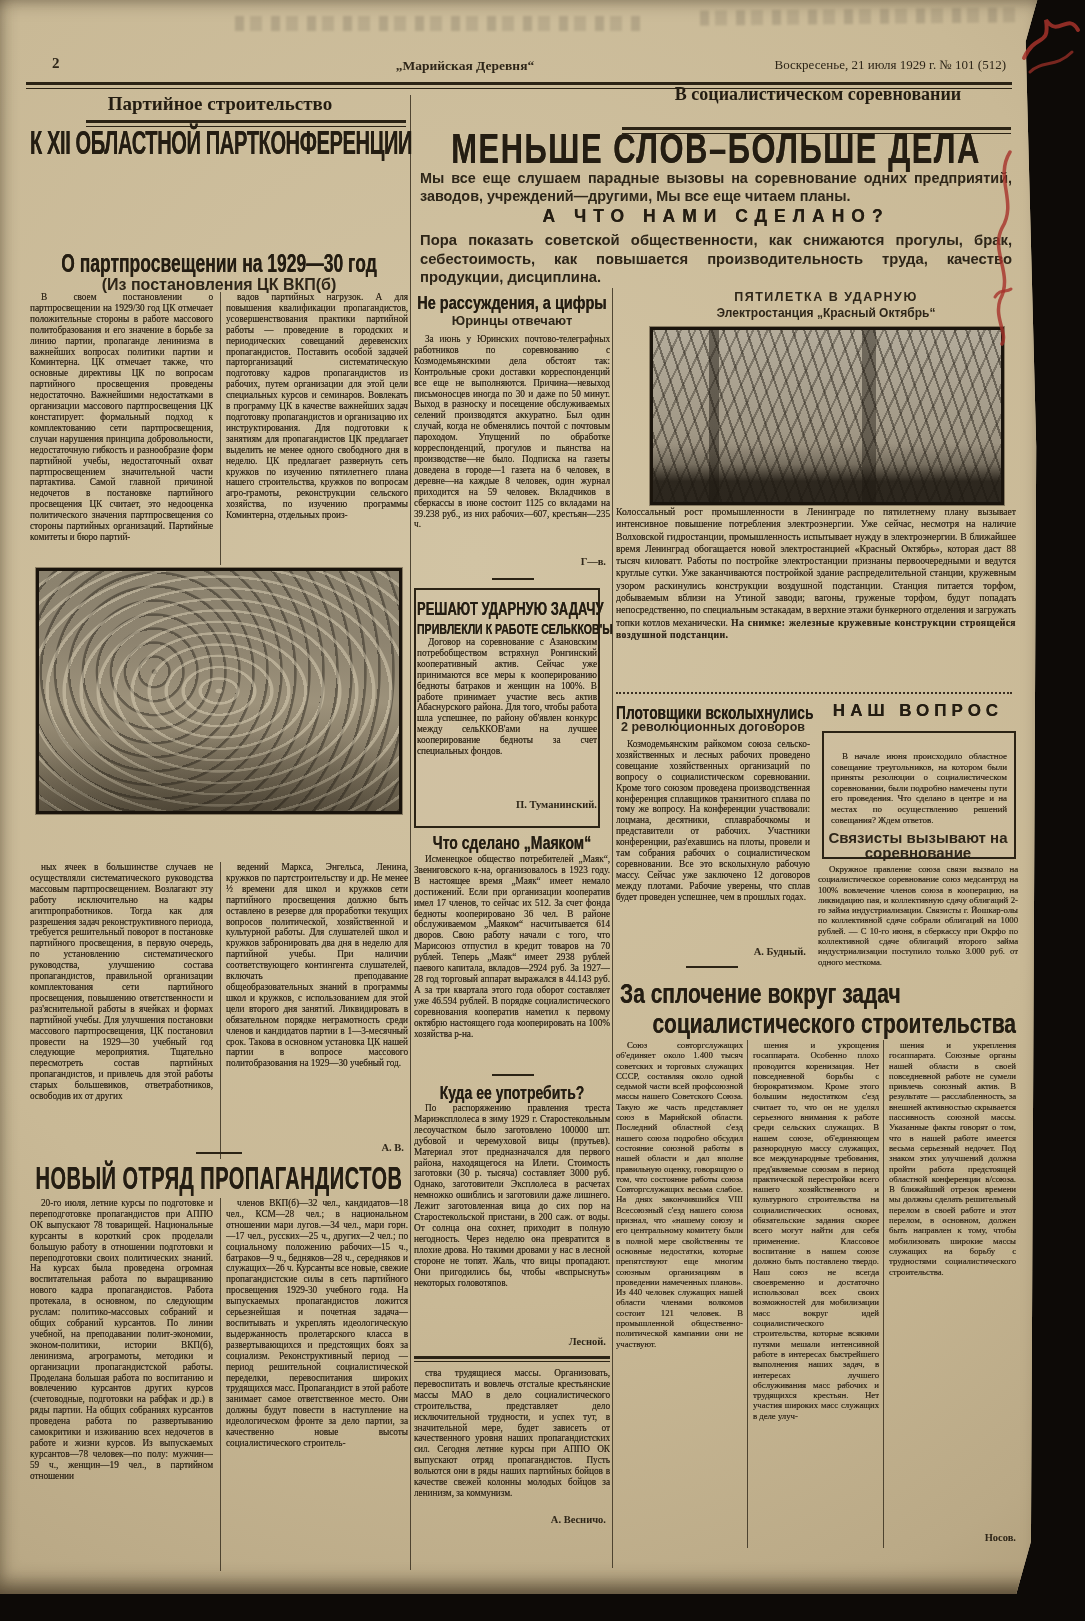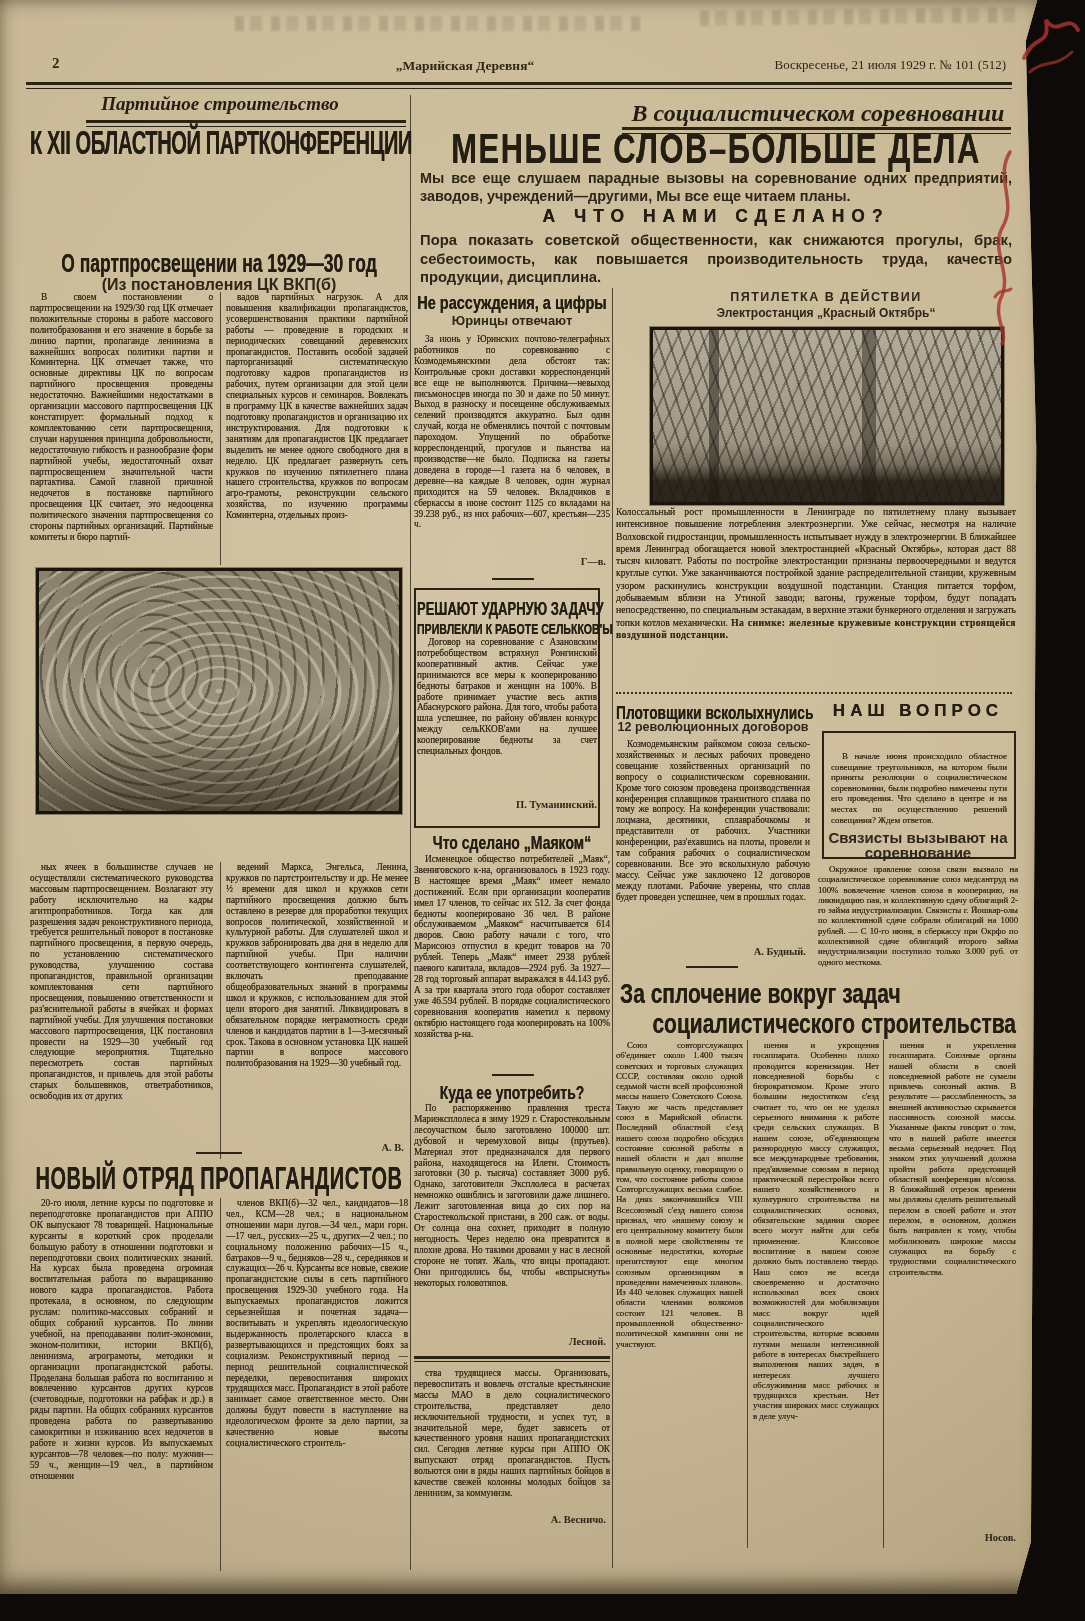--- a/index.html
+++ b/index.html
@@ -19,21 +19,21 @@
   .body-text{font-size:9.3px;line-height:10.9px;text-align:justify;color:#352b1c;
     letter-spacing:-0.05px;text-indent:11px;text-shadow:0 0 .35px rgba(46,38,25,.8);}
   .body-sm{font-size:8.8px;line-height:10.3px;}
   .sans{font-family:"Liberation Sans","DejaVu Sans",sans-serif;}
   .bold{font-weight:bold;}
   .center{text-align:center;}
   .right{text-align:right;}
   .sq{display:inline-block;transform-origin:50% 50%;white-space:nowrap;}
   .headline{color:#241d12;text-shadow:0 0 .4px rgba(30,24,14,.9);}
   .sig{font-size:10.5px;font-weight:bold;color:#2e2619;}
-  .kicker{font-style:italic;font-weight:bold;color:#241d12;}
+  .kicker{font-weight:bold;color:#241d12;}
   .photo{border:3px solid #1a140c;box-shadow:0 0 0 1px rgba(90,78,58,.6);}
   .box{border:2px solid #2b2315;background:rgba(210,196,166,.25);}
   .bleed{position:absolute;height:15px;opacity:.45;filter:blur(1.1px);
     background:repeating-linear-gradient(90deg, rgba(105,95,78,.55) 0 9px, transparent 9px 15px,
       rgba(105,95,78,.4) 15px 27px, transparent 27px 36px);}
   svg.mark{position:absolute;}
 </style>
 </head>
 <body>
 
@@ -45,21 +45,21 @@
 
   <div class="abs ink bold" style="left:52px;top:55px;font-size:15px;">2</div>
   <div class="abs ink bold center" style="left:340px;top:58px;width:250px;font-size:13.5px;">„Марийская Деревня“</div>
   <div class="abs ink right" style="left:660px;top:57px;width:346px;font-size:13px;">Воскресенье, 21 июля 1929 г. № 101 (512)</div>
   <div class="hrule" style="left:26px;top:82px;width:986px;height:3px;"></div>
   <div class="hrule" style="left:26px;top:88px;width:986px;height:1px;"></div>
 
   <div class="abs kicker center" style="left:40px;top:93px;width:360px;font-size:19px;">Партийное строительство</div>
   <div class="hrule" style="left:86px;top:120px;width:320px;height:3px;"></div>
   <div class="hrule" style="left:86px;top:126px;width:320px;height:1px;"></div>
-  <div class="abs kicker center" style="left:625px;top:100px;width:386px;font-size:24px;">В социалистическом соревновании</div>
+  <div class="abs kicker center" style="left:625px;top:84px;width:386px;font-size:18px;">В социалистическом соревновании</div>
   <div class="hrule" style="left:622px;top:127px;width:389px;height:3px;"></div>
   <div class="hrule" style="left:622px;top:133px;width:389px;height:1px;"></div>
 
   <div class="vrule" style="left:410px;top:95px;height:1475px;"></div>
   <div class="vrule" style="left:612px;top:288px;height:1280px;"></div>
 
   <div class="abs center" style="left:26px;top:121px;width:386px;height:40px;">
     <span class="sq sans bold headline" style="font-size:20.5px;letter-spacing:-.4px;transform:scale(.98,1.6) translateY(6px);">К XII ОБЛАСТНОЙ ПАРТКОНФЕРЕНЦИИ</span>
   </div>
   <div class="abs center" style="left:26px;top:246px;width:386px;height:30px;">
@@ -126,41 +126,41 @@
   <div class="abs body-text" style="left:414px;top:1368px;width:196px;height:146px;overflow:hidden;">ства трудящиеся массы. Организовать, перевоспитать и вовлечь отсталые крестьянские массы МАО в дело социалистического строительства, представляет дело исключительной трудности, и успех тут, в значительной мере, будет зависеть от качественного уровня наших пропагандистских сил. Сегодня летние курсы при АППО ОК выпускают отряд пропагандистов. Пусть вольются они в ряды наших партийных бойцов в качестве свежей колонны молодых бойцов за ленинизм, за коммунизм.</div>
   <div class="abs sig right" style="left:414px;top:1514px;width:192px;">А. Весничо.</div>
 
   <div class="abs center" style="left:418px;top:120px;width:596px;height:46px;">
     <span class="sq sans bold headline" style="font-size:30px;letter-spacing:1.5px;transform:scale(1.03,1.42) translateY(8px);">МЕНЬШЕ СЛОВ–БОЛЬШЕ ДЕЛА</span>
   </div>
   <div class="abs sans bold ink" style="left:420px;top:169px;width:592px;font-size:14.4px;line-height:18px;text-align:justify;">Мы все еще слушаем парадные вызовы на соревнование одних предприятий, заводов, учреждений—другими, Мы все еще читаем планы.</div>
   <div class="abs sans bold center headline" style="left:420px;top:206px;width:592px;font-size:17.5px;letter-spacing:7px;">А ЧТО НАМИ СДЕЛАНО?</div>
   <div class="abs sans bold ink" style="left:420px;top:231px;width:592px;font-size:14.8px;line-height:18.5px;text-align:justify;">Пора показать советской общественности, как снижаются прогулы, брак, себестоимость, как повышается производительность труда, качество продукции, дисциплина.</div>
 
-  <div class="abs sans bold center ink" style="left:640px;top:290px;width:372px;font-size:12.5px;letter-spacing:1.5px;">ПЯТИЛЕТКА В ДЕЙСТВИИ</div>
+  <div class="abs sans bold center ink" style="left:640px;top:290px;width:372px;font-size:12.5px;letter-spacing:1.5px;">ПЯТИЛЕТКА В УДАРНУЮ</div>
   <div class="abs sans bold center ink" style="left:640px;top:306px;width:372px;font-size:12px;">Электростанция „Красный Октябрь“</div>
 
   <div class="abs photo" style="left:650px;top:327px;width:348px;height:172px;
     background:
       linear-gradient(to top, rgba(28,23,16,.85) 0 12%, rgba(28,23,16,.25) 22%, transparent 34%),
       linear-gradient(90deg, transparent 0 16%, rgba(30,25,18,.5) 16% 19%, transparent 19% 60%, rgba(30,25,18,.45) 60% 64%, transparent 64%),
       repeating-linear-gradient(72deg, transparent 0 9px, rgba(45,39,30,.5) 9px 11px),
       repeating-linear-gradient(-64deg, transparent 0 11px, rgba(45,39,30,.38) 11px 13px),
       linear-gradient(180deg,#b4ac9b 0%,#a39a88 55%,#887e6c 100%);"></div>
   <div class="abs body-text" style="left:616px;top:506px;width:400px;height:184px;overflow:hidden;font-size:9.7px;line-height:12.3px;text-indent:0;">
     <span>Колоссальный рост промышленности в Ленинграде по пятилетнему плану вызывает интенсивное повышение потребления электроэнергии. Уже сейчас, несмотря на наличие Волховской гидростанции, промышленность испытывает нужду в электроэнергии. В ближайшее время Ленинград обогащается новой электростанцией «Красный Октябрь», которая даст 88 тысяч киловатт. Работы по постройке электростанции признаны первоочередными и ведутся круглые сутки. Уже заканчиваются постройкой здание распределительной станции, кружевным узором раскинулись конструкции воздушной подстанции. Станция питается торфом, добываемым вблизи на Утиной заводи; вагоны, груженые торфом, будут попадать непосредственно, по специальным эстакадам, в верхние этажи бункерного отделения и загружать топки котлов механически.</span>
     <span class="bold" style="letter-spacing:.4px;">На снимке: железные кружевные конструкции строящейся воздушной подстанции.</span>
   </div>
 
   <div class="dotted" style="left:616px;top:692px;width:396px;"></div>
 
   <div class="abs center" style="left:616px;top:700px;width:194px;height:21px;">
     <span class="sq sans bold headline" style="font-size:13.8px;transform:scale(1,1.3) translateY(3px);">Плотовщики всколыхнулись</span>
   </div>
-  <div class="abs sans bold center ink" style="left:616px;top:720px;width:194px;font-size:12.5px;">12 революционных договоров</div>
+  <div class="abs sans bold center ink" style="left:616px;top:720px;width:194px;font-size:12.5px;">2 революционных договоров</div>
   <div class="abs body-text" style="left:616px;top:739px;width:194px;height:204px;overflow:hidden;">Козмодемьянским райкомом союза сельско-хозяйственных и лесных рабочих проведено совещание хозяйственных организаций по вопросу о социалистическом соревновании. Кроме того союзом проведена производственная конференция сплавщиков транзитного сплава по тому же вопросу. На конференции участвовали: лоцмана, десятники, сплаврабочкомы и представители от рабочих. Участники конференции, раз'ехавшись на плоты, провели и там собрания рабочих о социалистическом соревновании. Все это всколыхнуло рабочую массу. Сейчас уже заключено 12 договоров между плотами. Рабочие уверены, что сплав будет проведен успешнее, чем в прошлых годах.</div>
   <div class="abs sig right" style="left:616px;top:946px;width:190px;">А. Будный.</div>
   <div class="hrule" style="left:686px;top:966px;width:52px;height:2px;"></div>
 
   <div class="abs sans bold center headline" style="left:820px;top:701px;width:196px;font-size:17px;letter-spacing:5px;">НАШ ВОПРОС</div>
   <div class="abs box" style="left:822px;top:731px;width:176px;height:88px;padding:18px 7px;">
     <div class="body-text" style="font-size:9px;line-height:10.6px;height:86px;overflow:hidden;">В начале июня происходило областное совещание треугольников, на котором были приняты резолюции о социалистическом соревновании, были подробно намечены пути его проведения. Что сделано в центре и на местах по осуществлению решений совещания? Ждем ответов.</div>
   </div>
   <div class="abs sans bold center ink" style="left:818px;top:830px;width:200px;font-size:15px;line-height:15px;">Связисты вызывают на соревнование</div>
   <div class="abs body-text body-sm" style="left:818px;top:864px;width:200px;height:116px;overflow:hidden;">Окружное правление союза связи вызвало на социалистическое соревнование союз медсантруд на 100% вовлечение членов союза в кооперацию, на ликвидацию пая, и коллективную сдачу облигаций 2-го займа индустриализации. Связисты г. Йошкар-олы по коллективной сдаче собрали облигаций на 1000 рублей. — С 10-го июня, в сберкассу при Окрфо по коллективной сдаче облигаций второго займа индустриализации поступило только 3.000 руб. от одного месткома.</div>

